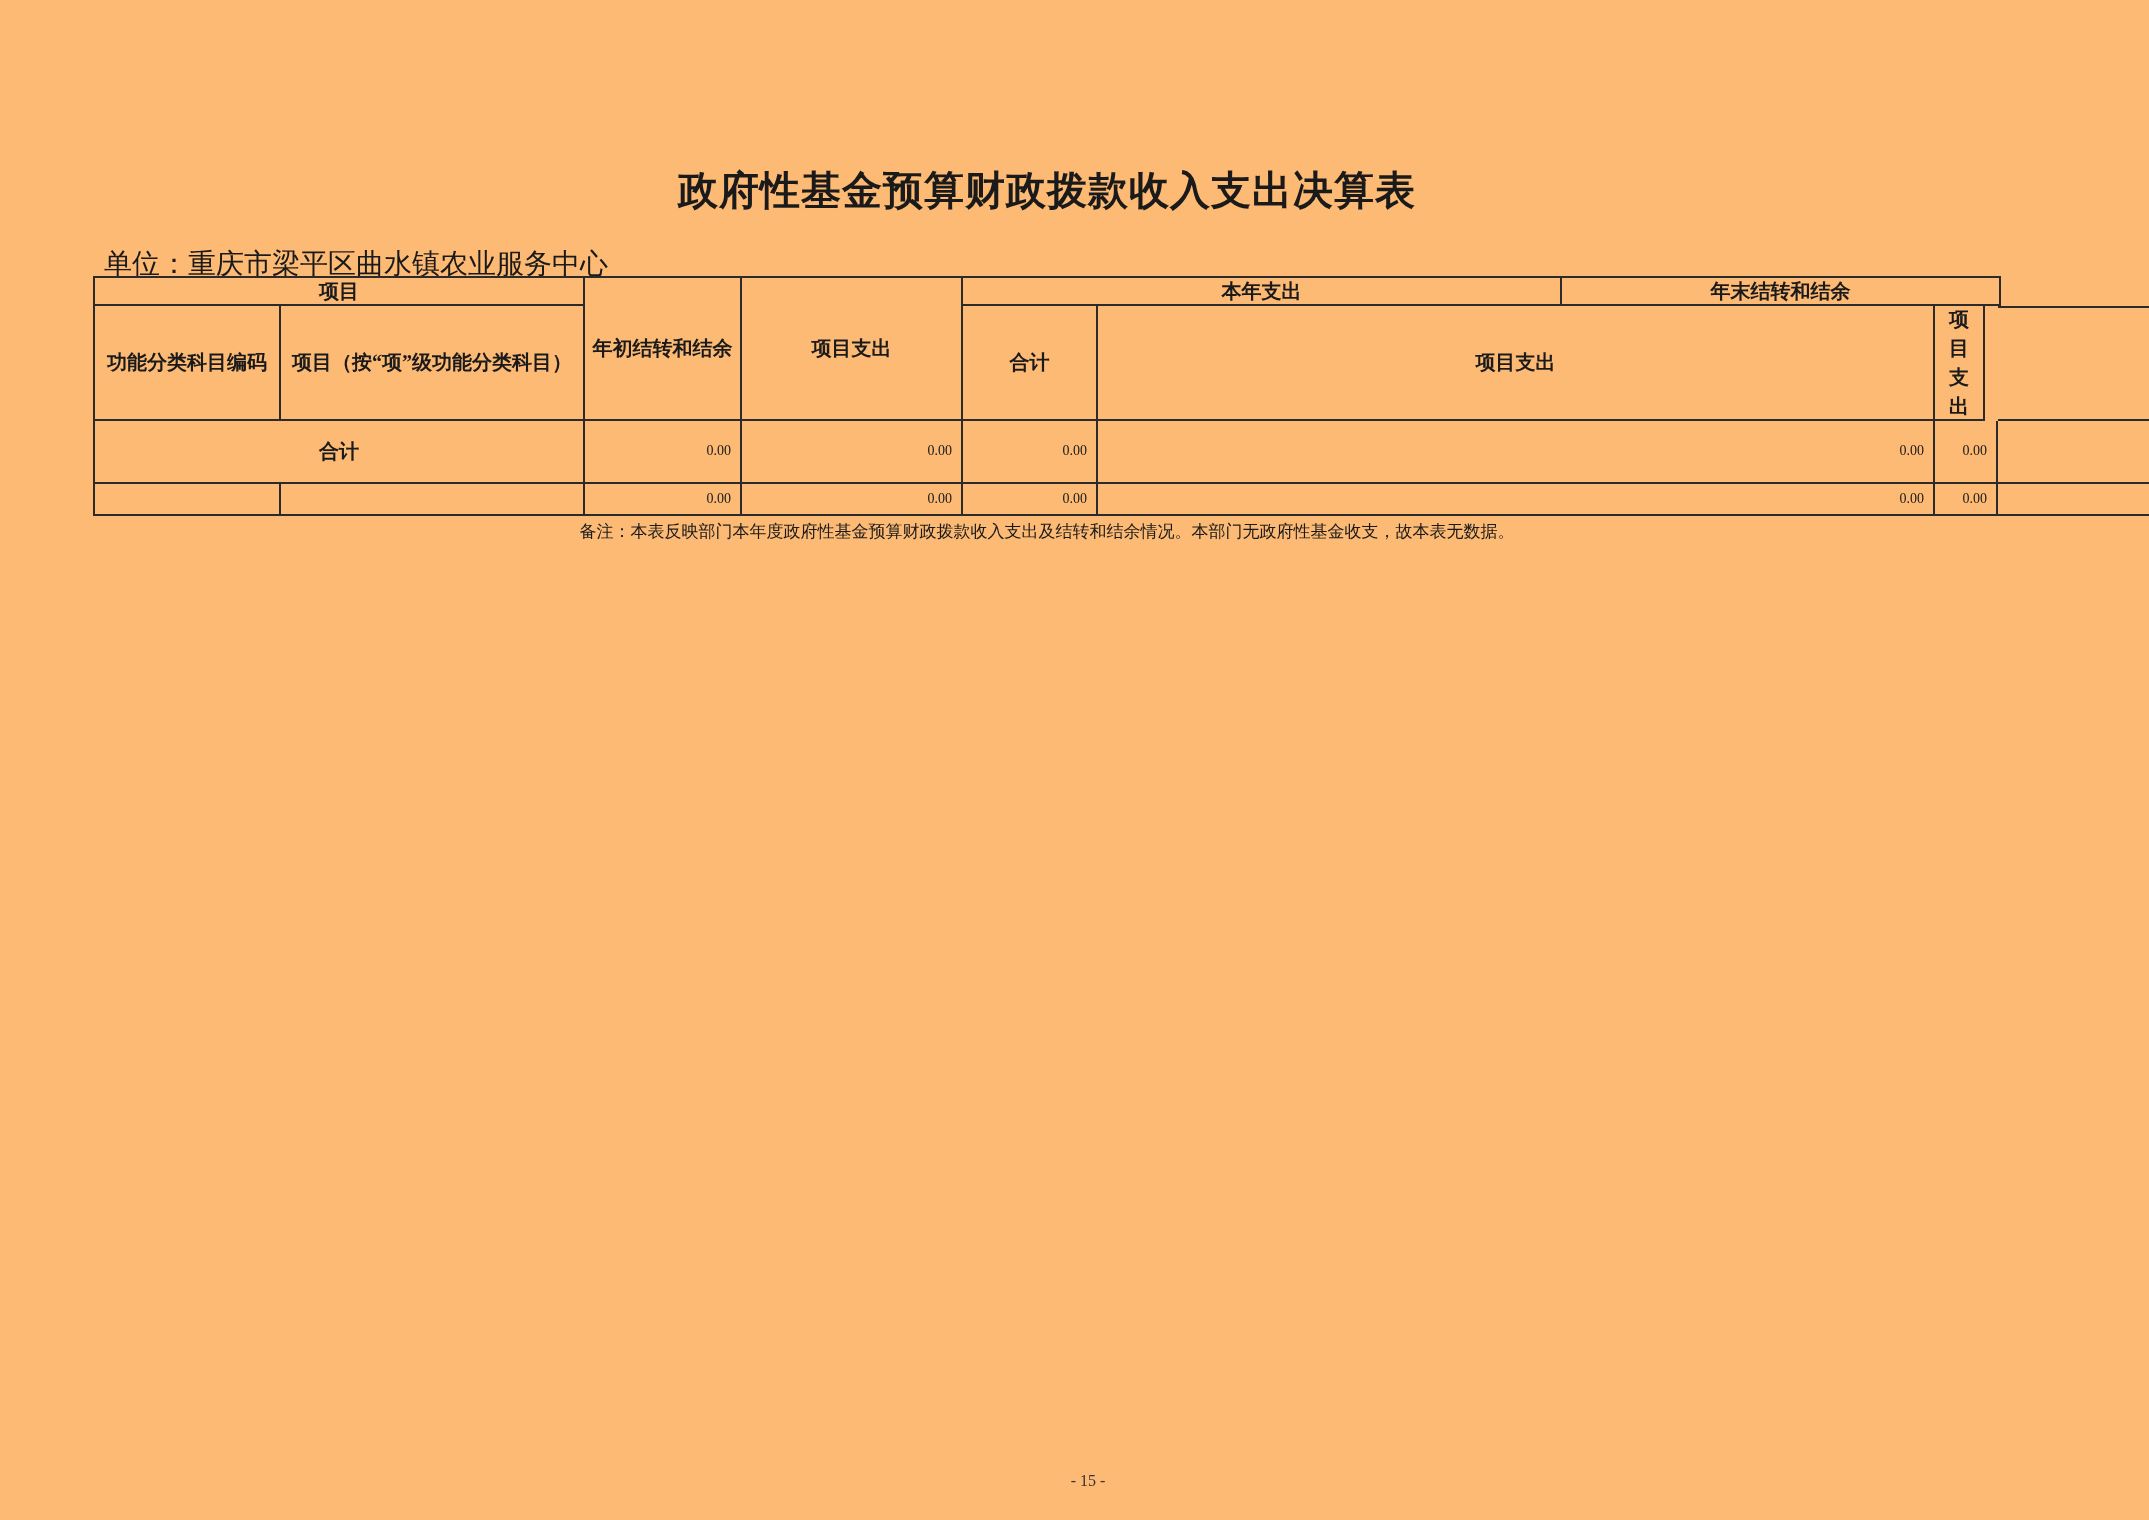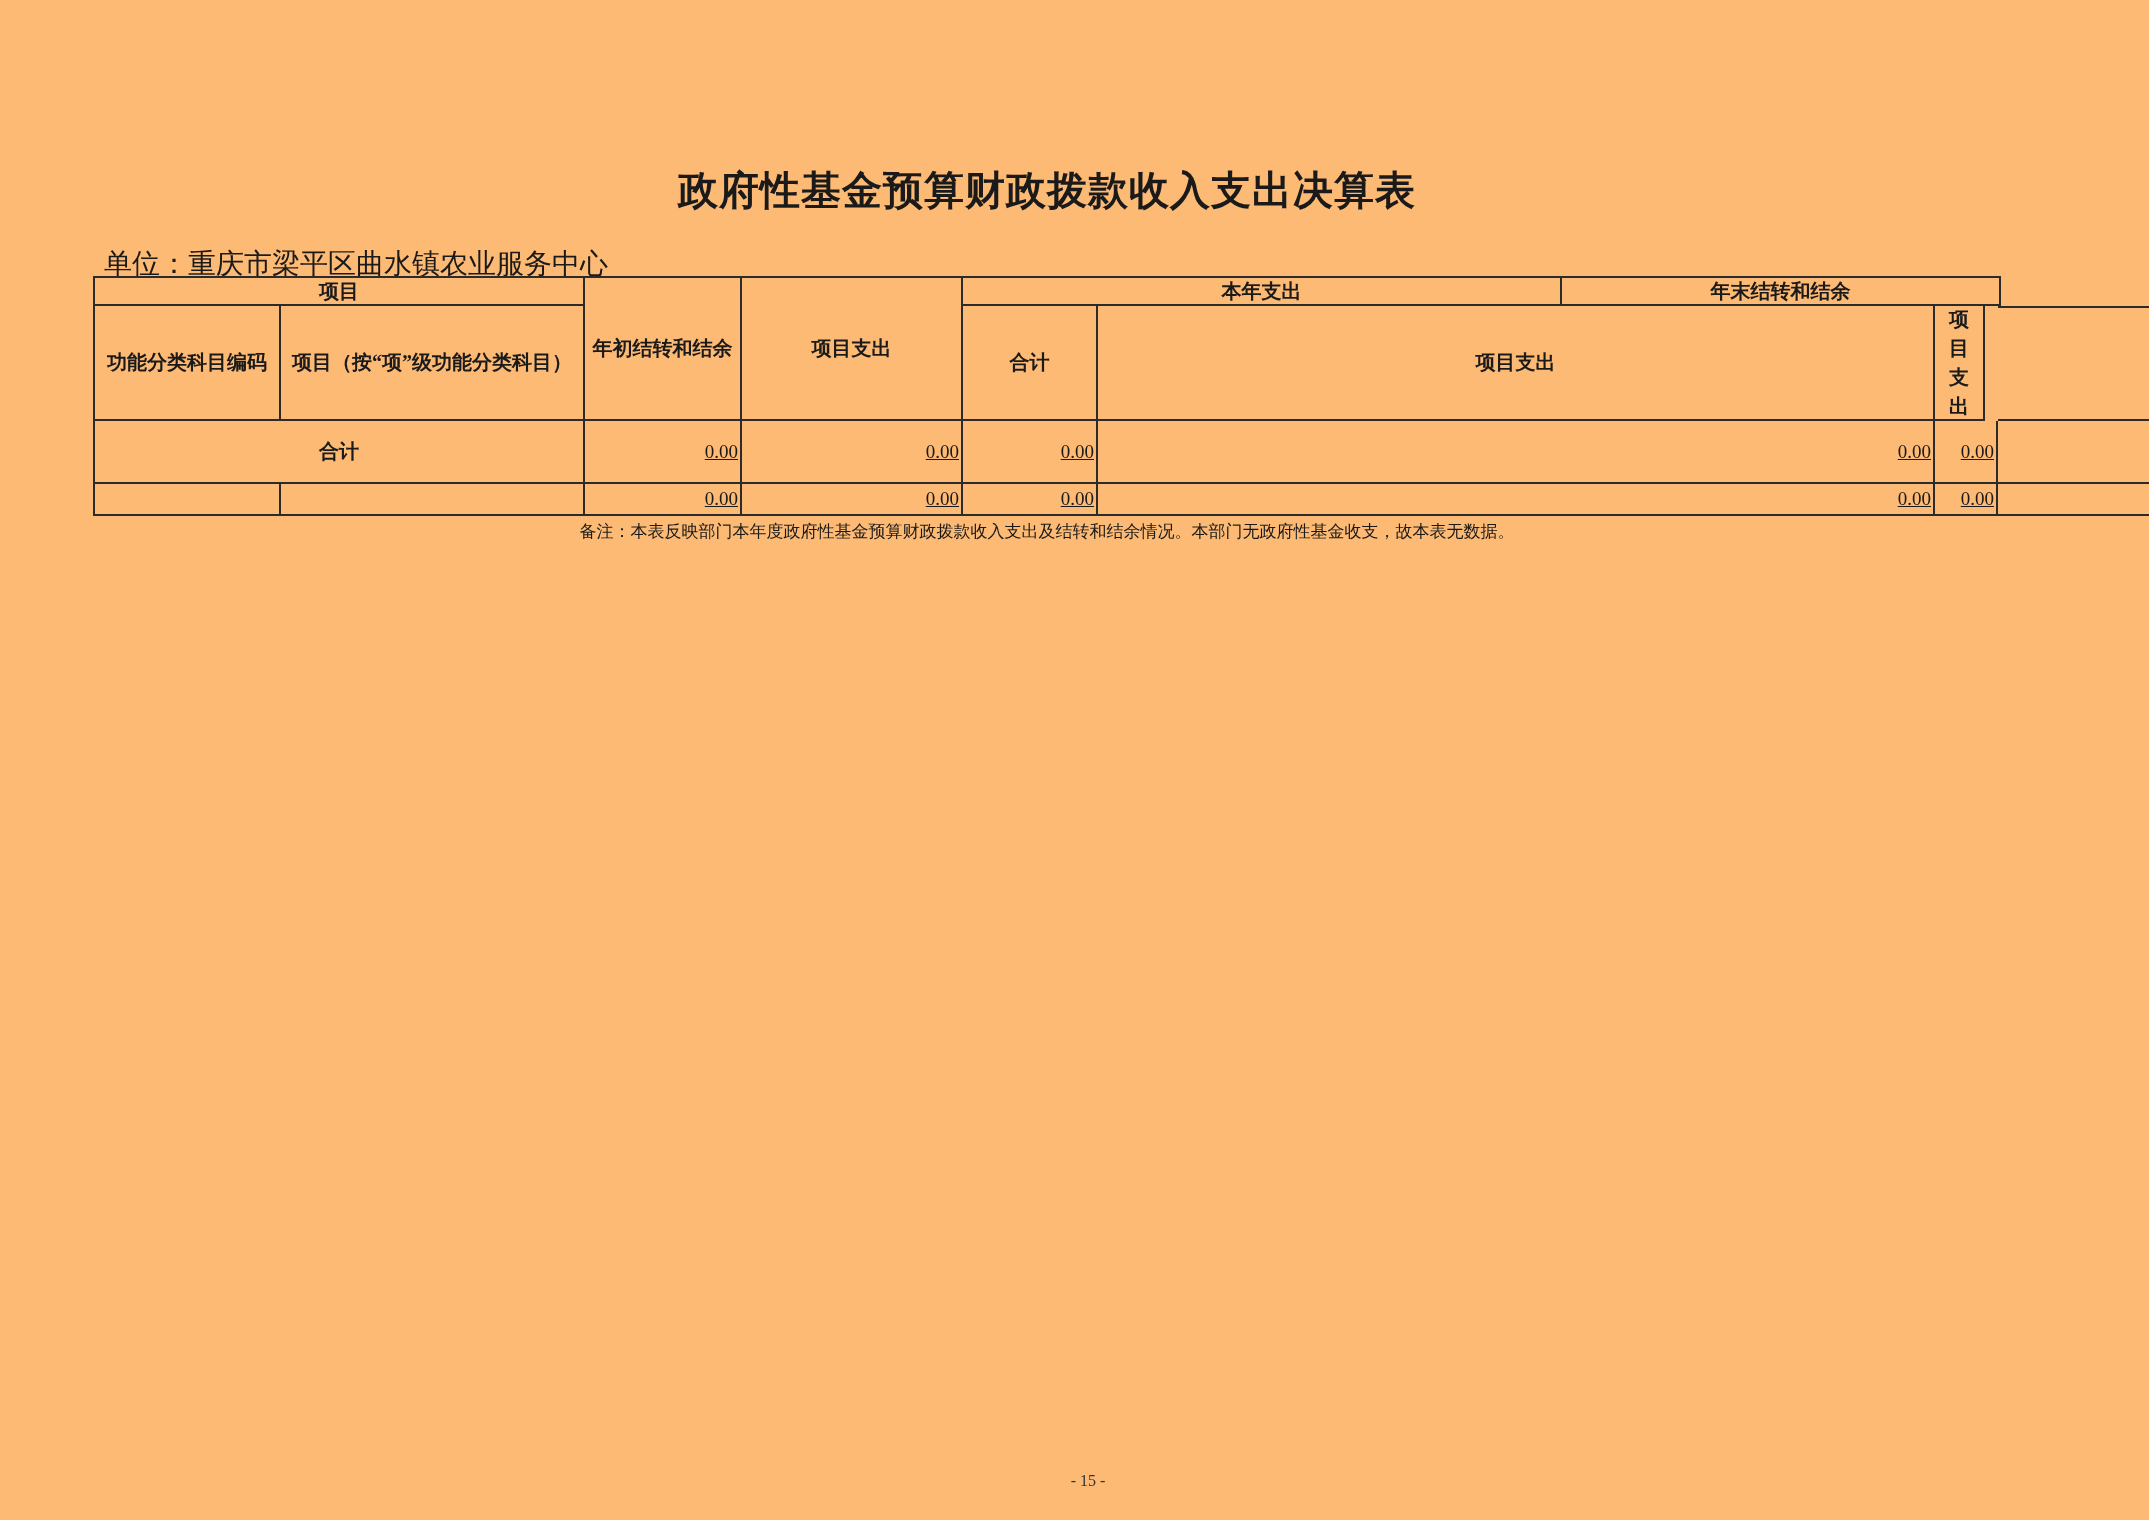--- a/index.html
+++ b/index.html
@@ -33,24 +33,23 @@
     display:flex;
     align-items:center;
     justify-content:center;
     font-size:20px;
     line-height:1.45;
     text-align:center;
   }
   .hdr{font-weight:bold;}
   .num{
     justify-content:flex-end;
-    padding-right:2px;
-    font-size:19px;
+    padding-right:9px;
+    font-size:14px;
     font-weight:normal;
-    text-decoration:underline;
   }
   .bT{border-top:2px solid #2b2b2b;}
   .bR{border-right:2px solid #2b2b2b;}
   .bB{border-bottom:2px solid #2b2b2b;}
   .bL{border-left:2px solid #2b2b2b;}
   .note{
     position:absolute;
     left:93px; top:520px; width:1908px; height:24px;
     text-align:center;
     font-size:17px;

